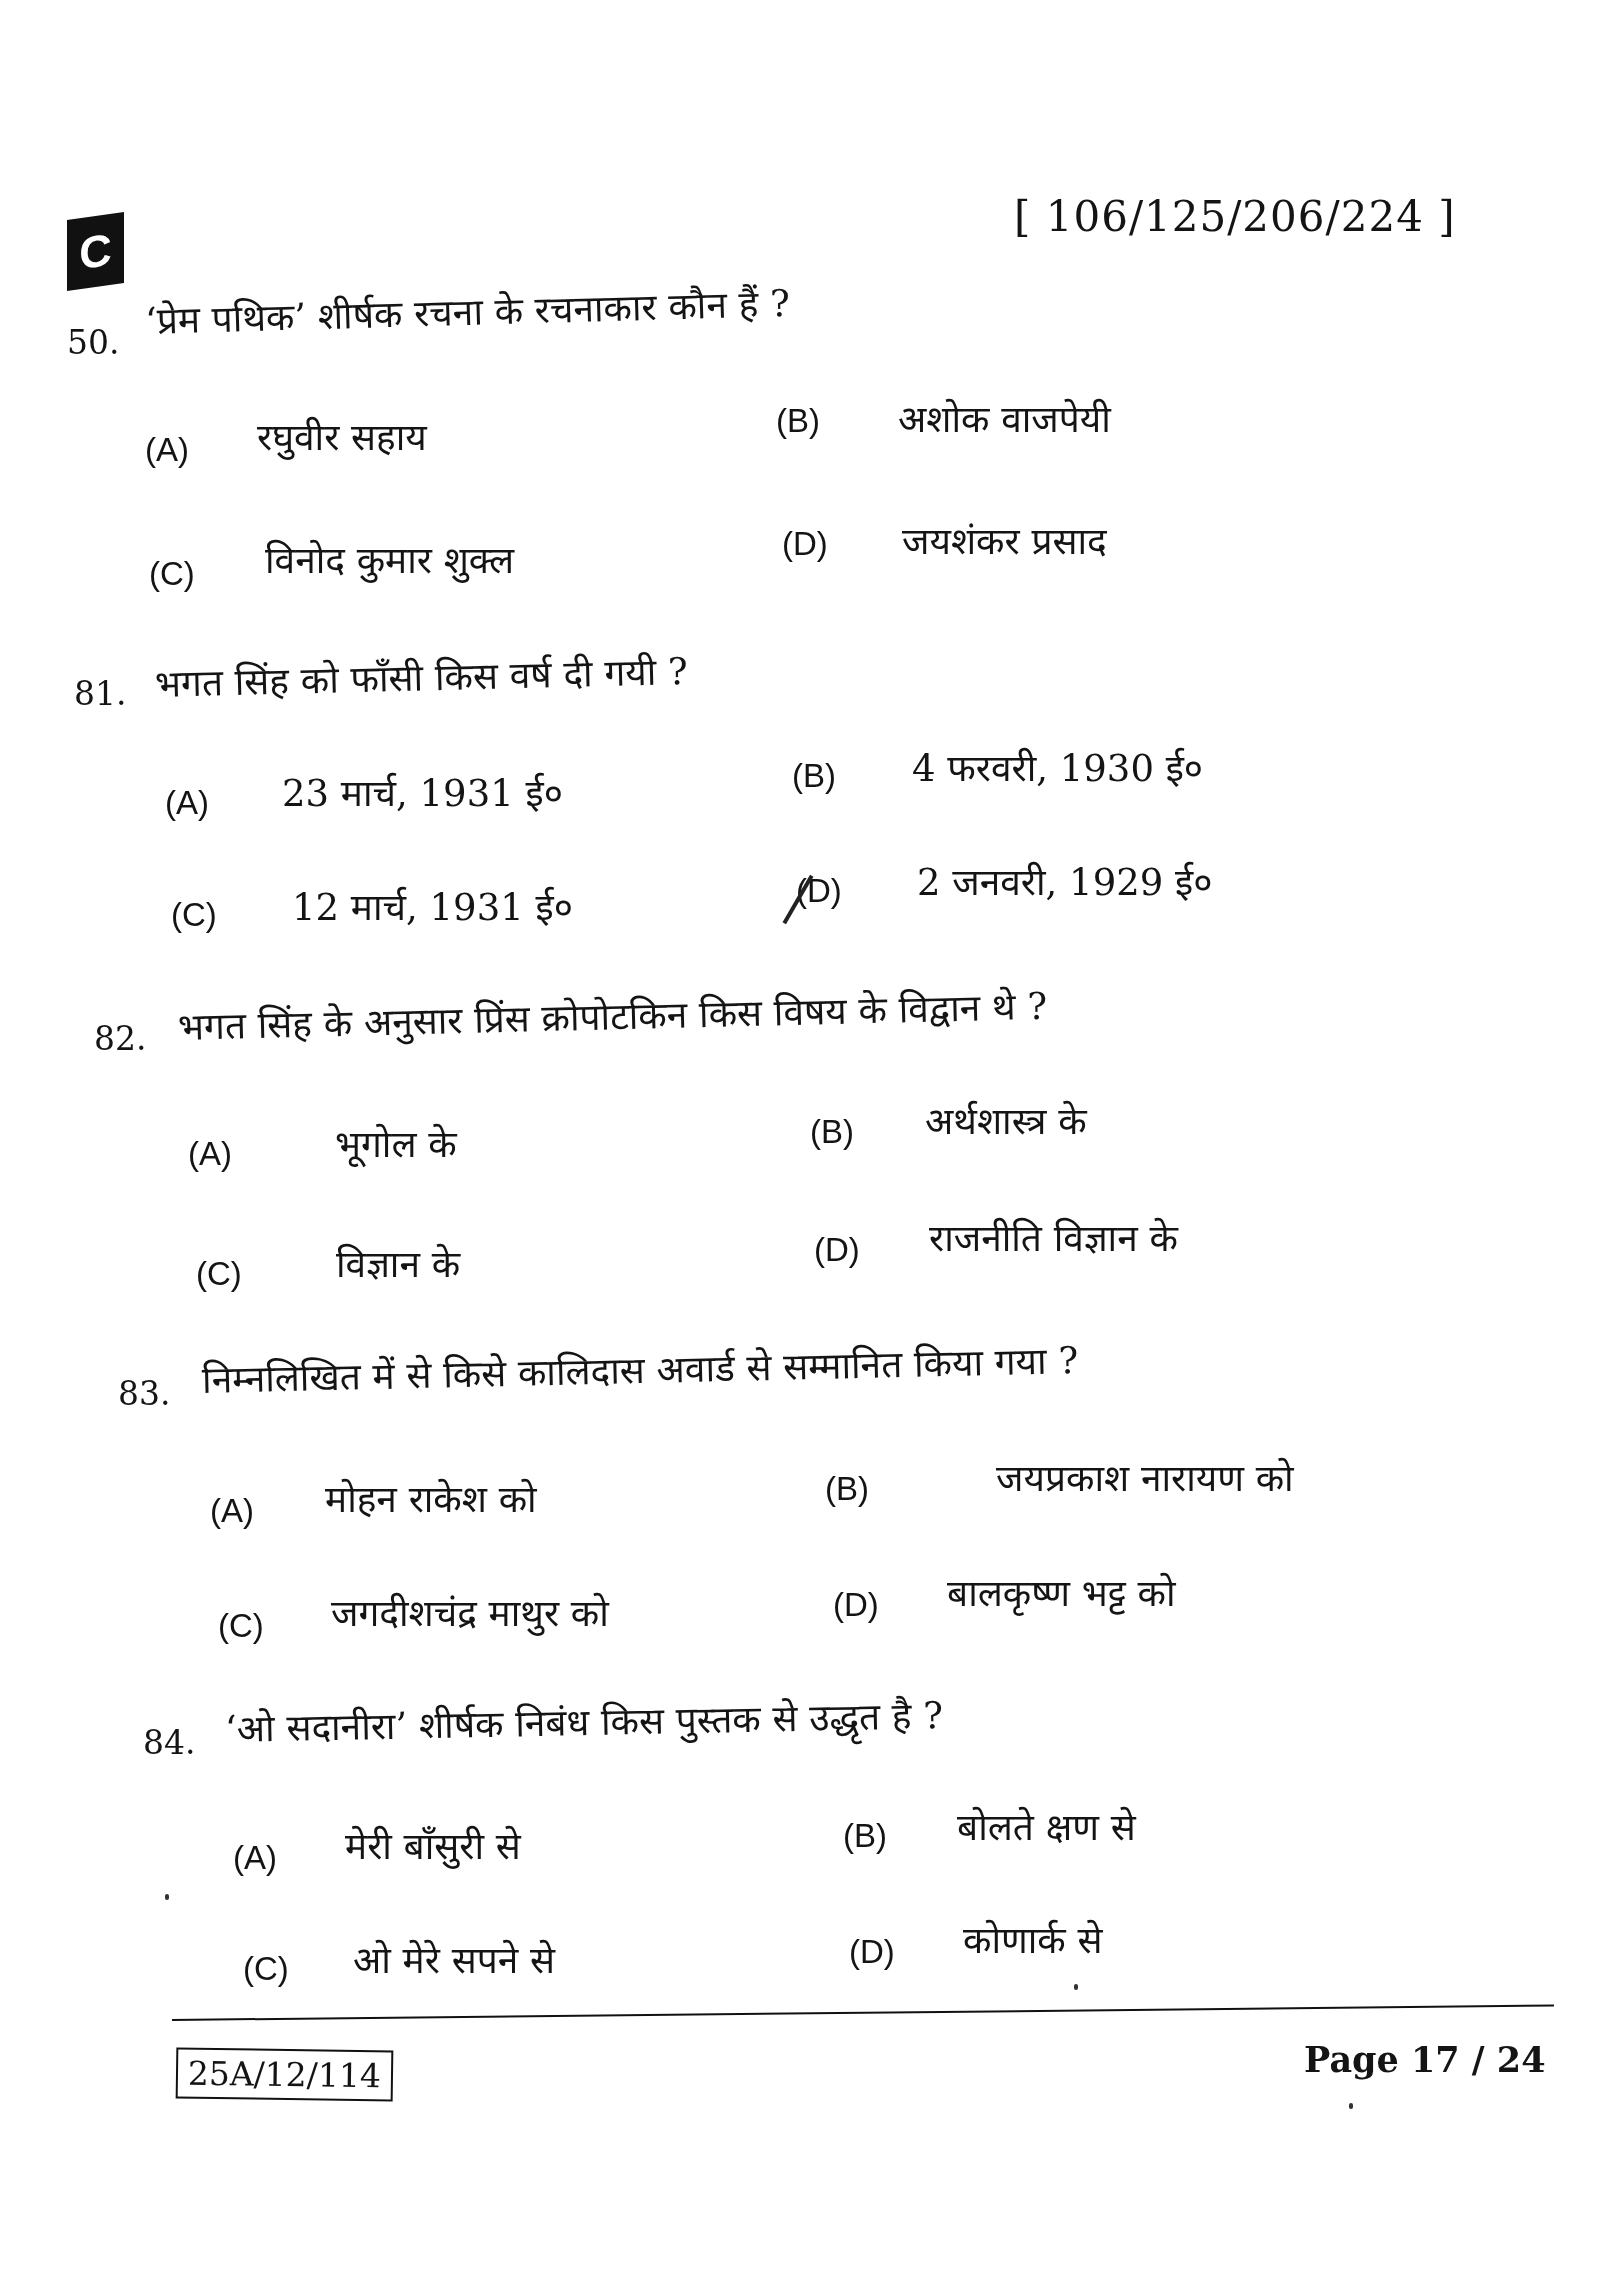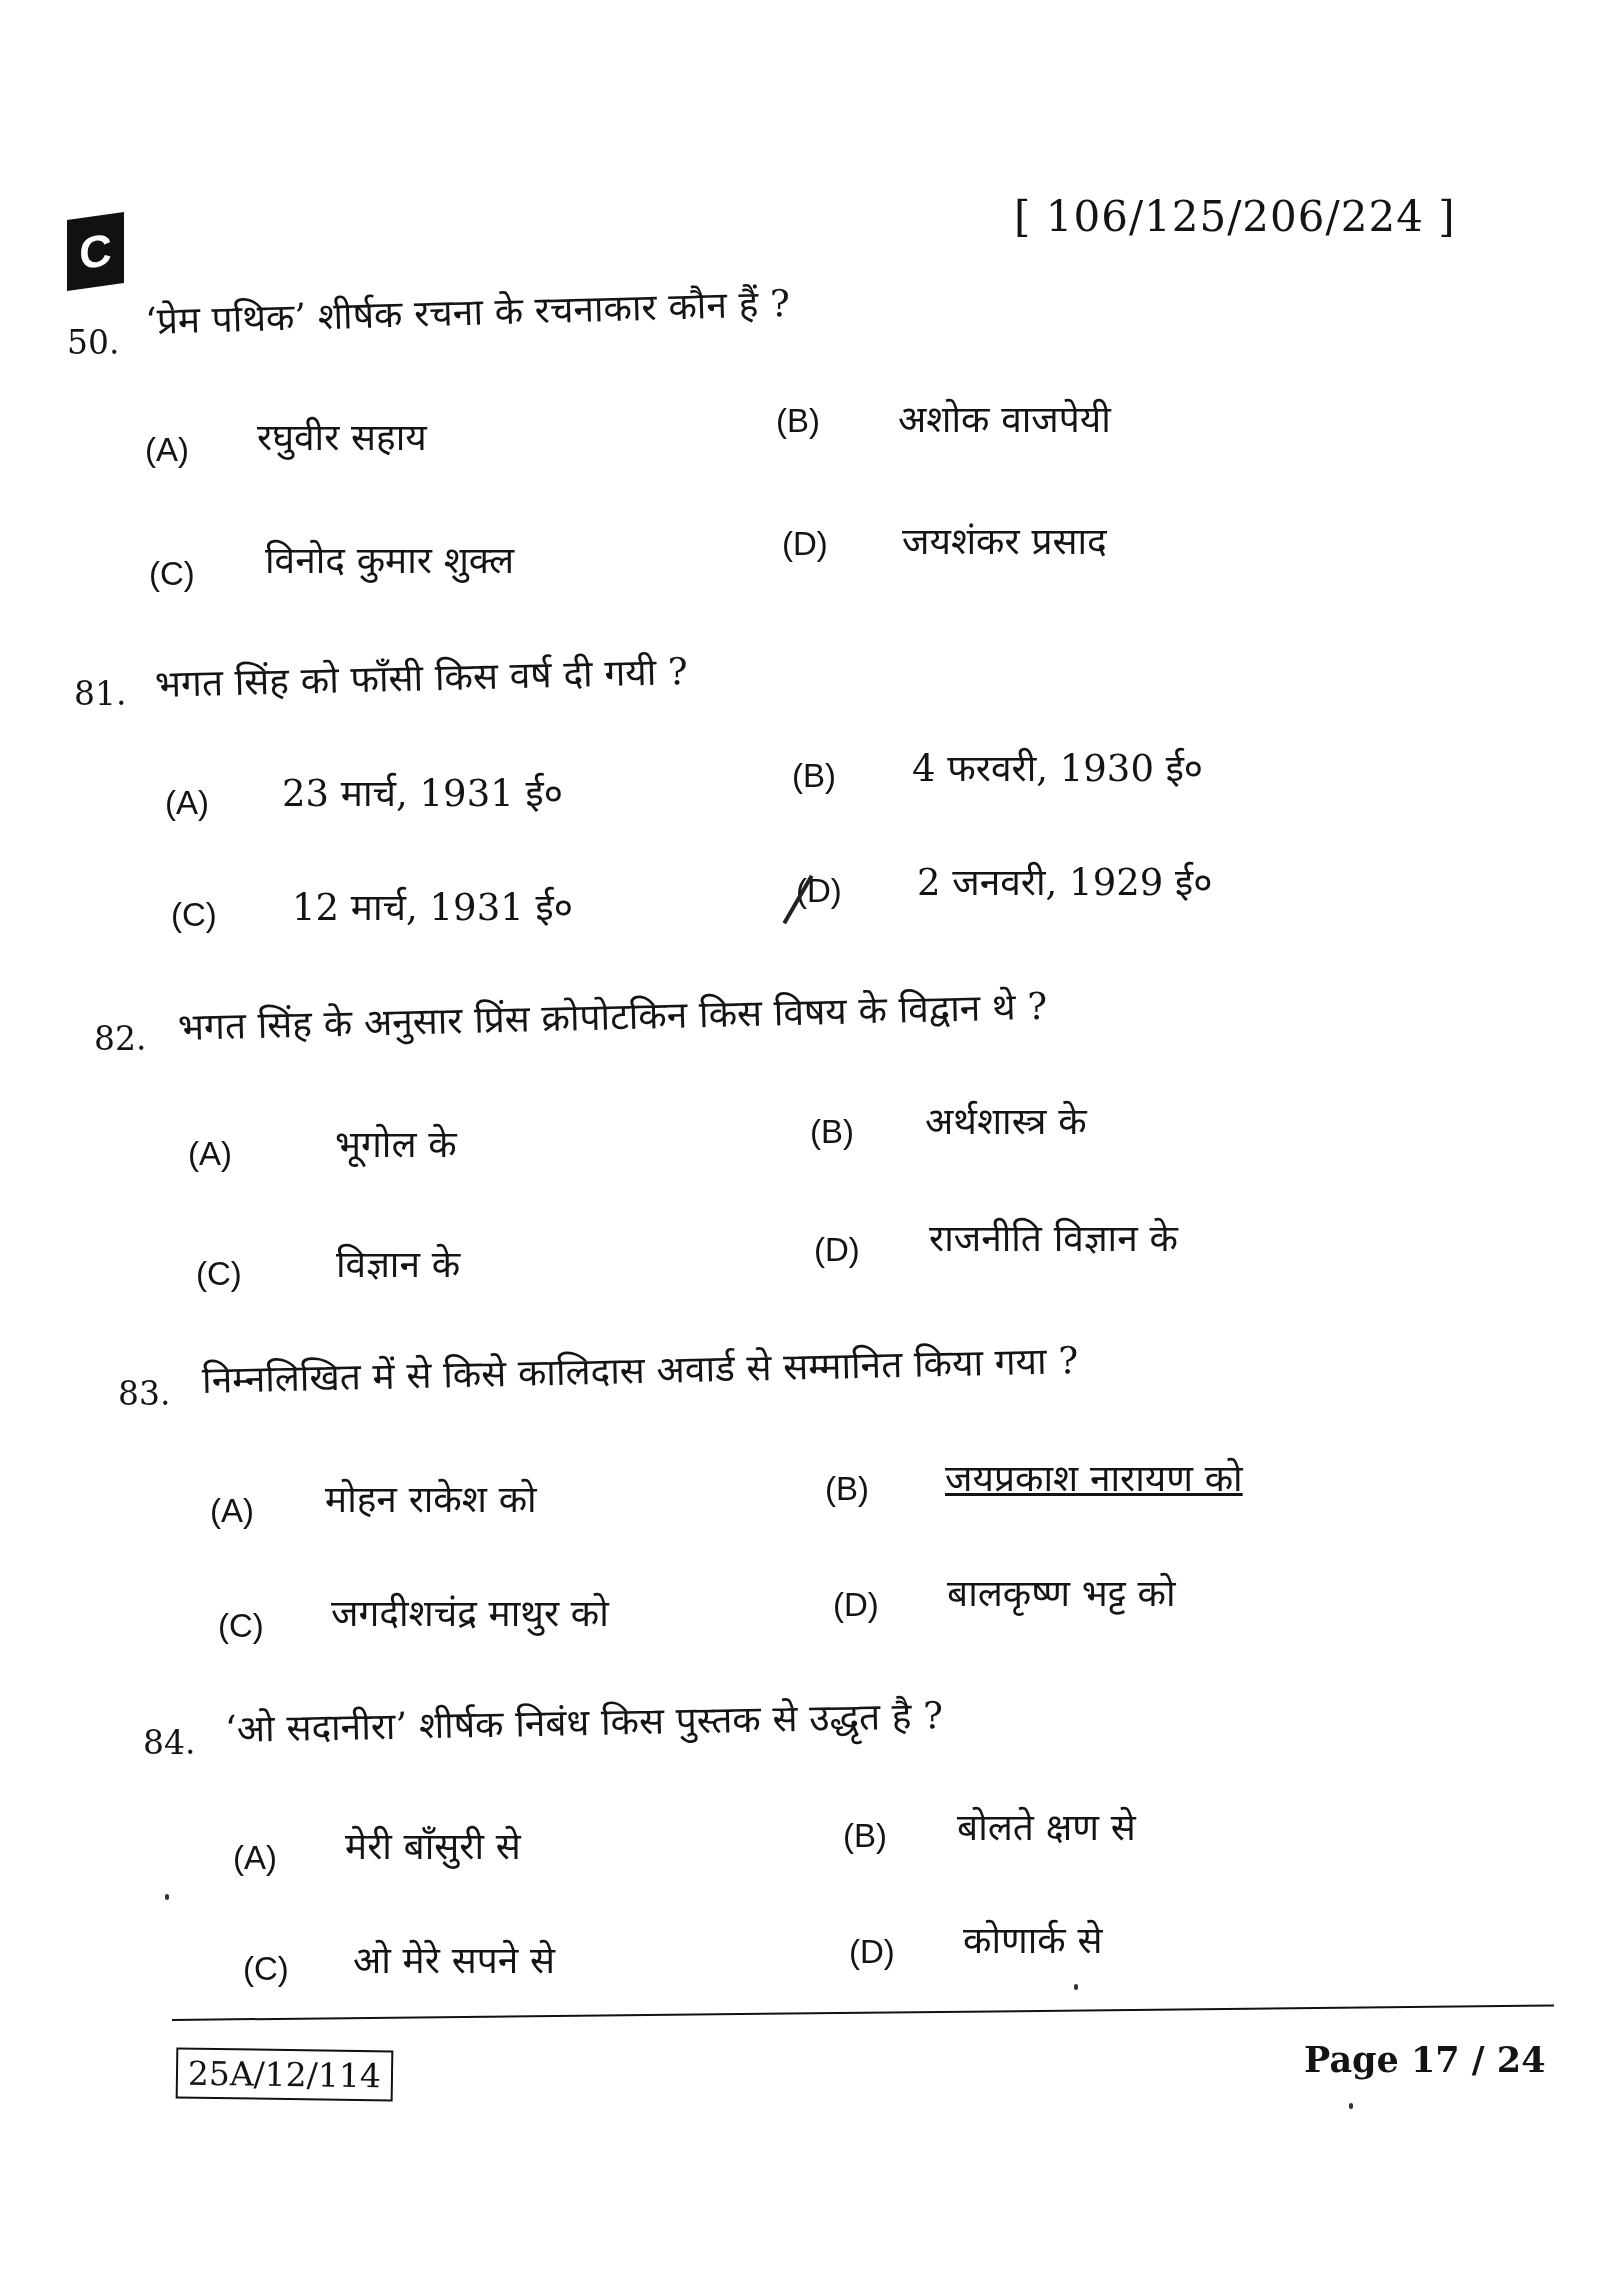--- a/index.html
+++ b/index.html
@@ -79,21 +79,21 @@
   <div class="abs opt-label" style="left:814px;top:1231px;">(D)</div>
   <div class="abs opt-text" style="left:929px;top:1211px;">राजनीति विज्ञान के</div>
 </div>
 
 <div>
   <div class="abs q-num" style="left:118px;top:1374px;">83.</div>
   <div class="abs q-text" style="left:202px;top:1353px;transform:rotate(-1.3deg);transform-origin:left;">निम्नलिखित में से किसे कालिदास अवार्ड से सम्मानित किया गया ?</div>
   <div class="abs opt-label" style="left:210px;top:1492px;">(A)</div>
   <div class="abs opt-text" style="left:325px;top:1472px;">मोहन राकेश को</div>
   <div class="abs opt-label" style="left:825px;top:1470px;">(B)</div>
-  <div class="abs opt-text" style="left:945px;top:1451px;text-decoration:underline;">जयप्रकाश नारायण को</div>
+  <div class="abs opt-text" style="left:996px;top:1451px;">जयप्रकाश नारायण को</div>
   <div class="abs opt-label" style="left:218px;top:1607px;">(C)</div>
   <div class="abs opt-text" style="left:331px;top:1586px;">जगदीशचंद्र माथुर को</div>
   <div class="abs opt-label" style="left:833px;top:1586px;">(D)</div>
   <div class="abs opt-text" style="left:947px;top:1566px;">बालकृष्ण भट्ट को</div>
 </div>
 
 <div>
   <div class="abs q-num" style="left:143px;top:1723px;">84.</div>
   <div class="abs q-text" style="left:225px;top:1702px;transform:rotate(-1.1deg);transform-origin:left;">‘ओ सदानीरा’ शीर्षक निबंध किस पुस्तक से उद्धृत है ?</div>
   <div class="abs opt-label" style="left:233px;top:1839px;">(A)</div>

